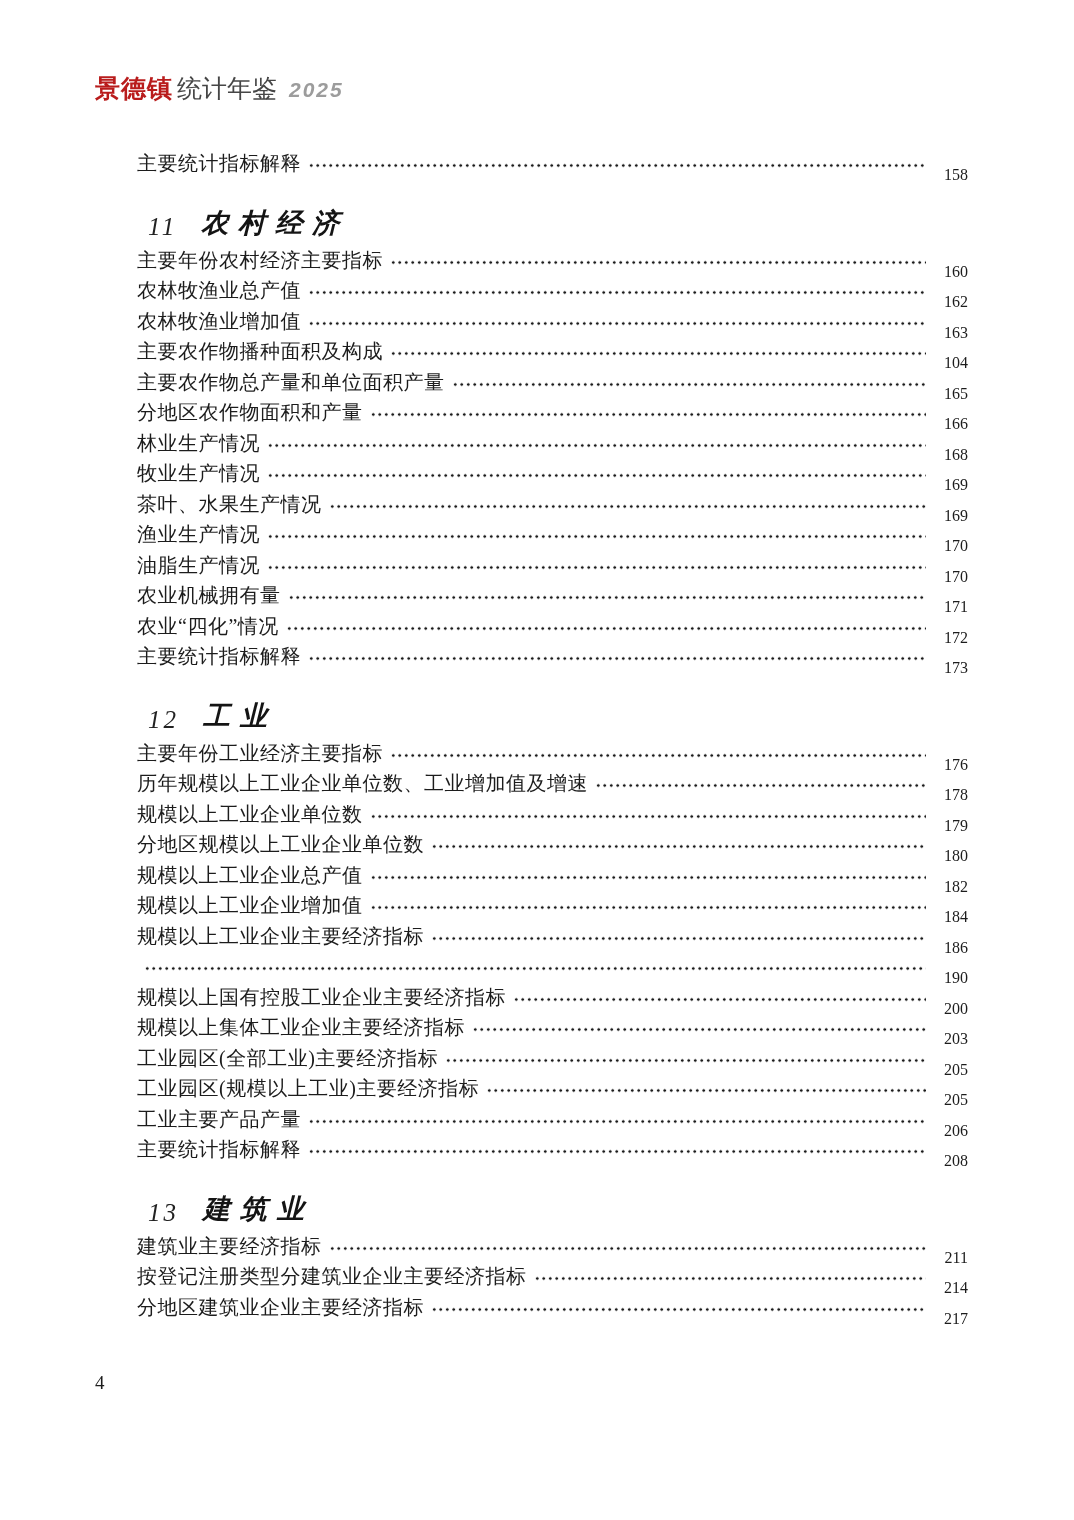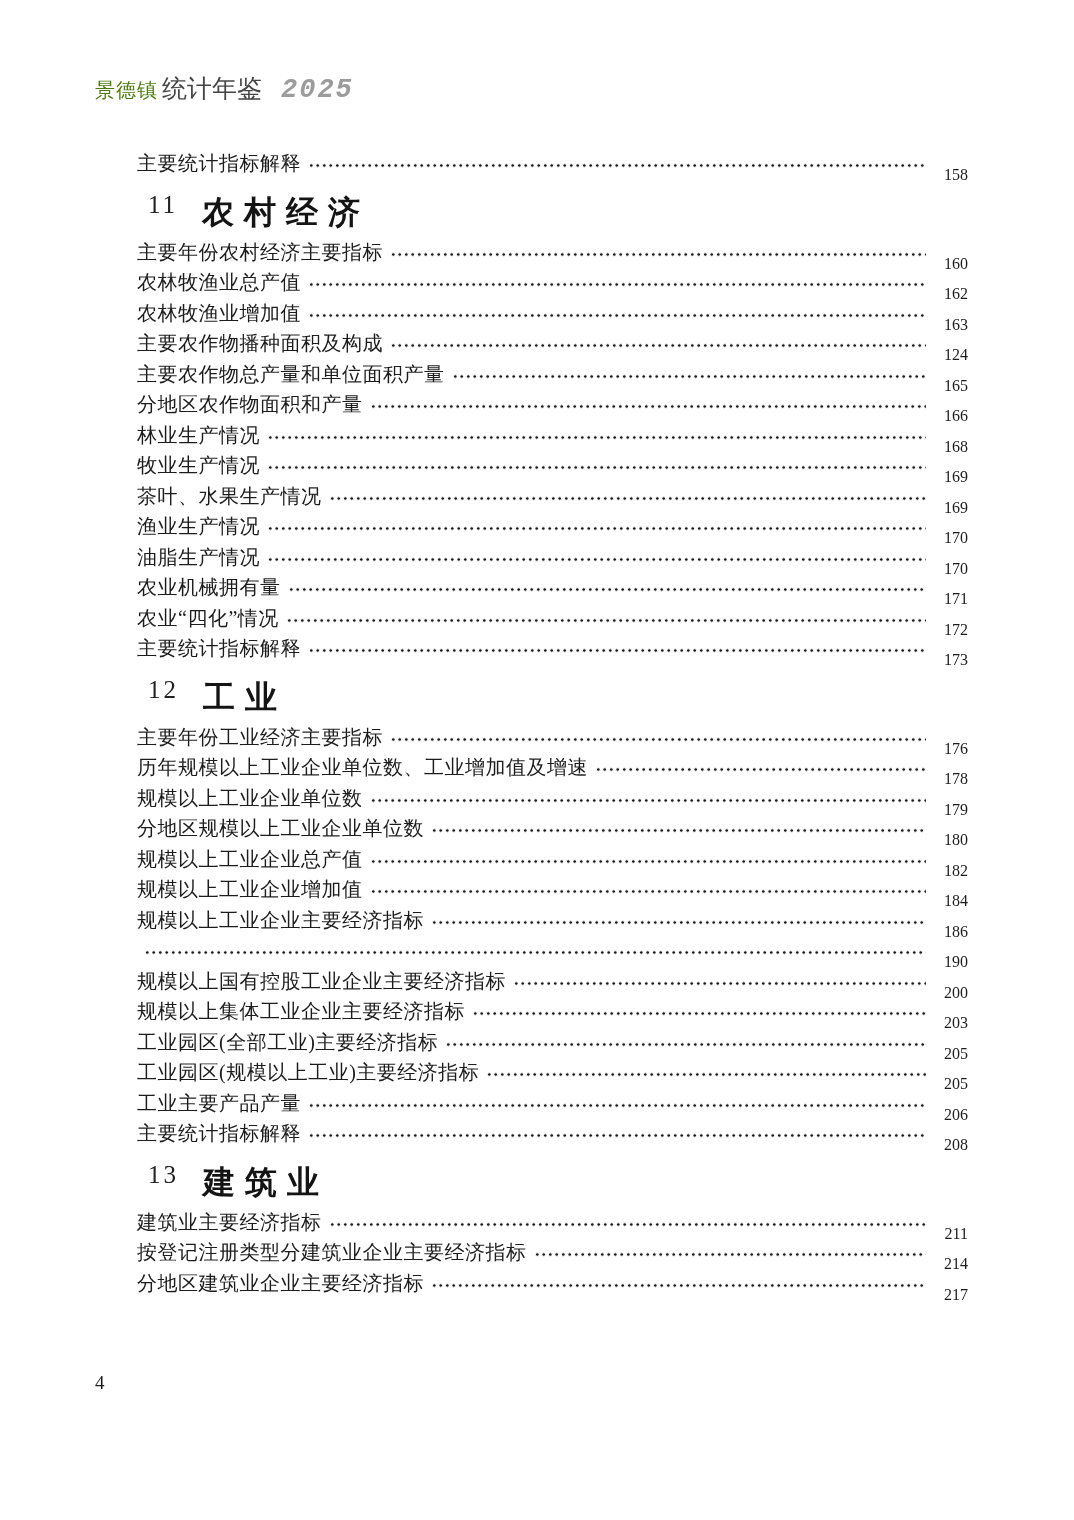--- a/index.html
+++ b/index.html
@@ -13,30 +13,30 @@
   }
 
   
   .brand {
     position: absolute; left: 95px; top: 72px;
     display: flex; align-items: baseline;
     white-space: nowrap;
   }
   .brand-bold {
     font-family: "Liberation Sans", "DejaVu Sans", sans-serif;
-    font-weight: 400; font-size: 20px; color: #4d7c0f; letter-spacing: 1px;
+    font-weight: 700; font-size: 25px; color: #b91c1c; letter-spacing: 1px;
   }
   .brand-reg {
     font-family: "Liberation Sans", "DejaVu Sans", sans-serif;
     font-weight: 500; font-size: 25px; color: #464646; margin-left: 4px;
   }
   .brand-year {
-    font-family: Liberation Mono, monospace;
-    font-style: italic; font-weight: bold; font-size: 27px;
-    color: #9c9c9c; margin-left: 19px; letter-spacing: 2px;
+    font-family: Liberation Sans, sans-serif;
+    font-style: italic; font-weight: bold; font-size: 21px;
+    color: #9c9c9c; margin-left: 12px; letter-spacing: 2px;
   }
 
   
   .toc {
     position: absolute; left: 137px; top: 150px; width: 831px;
   }
   .toc-row {
     display: flex; align-items: flex-start;
     height: 30.5px;
     font-size: 20px;
@@ -55,30 +55,30 @@
   }
   .toc-page {
     min-width: 34px; text-align: right;
     font-size: 16px; color: #1c1c1c;
     white-space: nowrap;
     margin-top: 16px;
   }
 
   
   .section-heading {
-    margin-top: 10px; margin-bottom: 6px;
+    margin-top: 18px; margin-bottom: 6px;
     height: 42px;
-    display: flex; align-items: flex-start;
+    display: flex; align-items: flex-end; font-style: italic;
   }
   .sec-num {
     font-size: 25px; color: #222; margin-left: 11px; letter-spacing: 3px;
     font-family: "Liberation Serif", "DejaVu Serif", serif;
   }
   .sec-title {
-    font-size: 32px; font-weight: 600; color: #141414;
+    font-size: 27px; font-weight: 600; color: #141414;
     margin-left: 24px; letter-spacing: 10px;
   }
 
   
   .page-footer {
     position: absolute; left: 95px; top: 1372px;
     font-size: 19px; color: #1c1c1c;
   }
 </style>
 </head>
@@ -111,21 +111,21 @@
       <span class="toc-page">162</span>
     </div>
     <div class="toc-row">
       <span class="toc-label">农林牧渔业增加值</span>
       <span class="dots"></span>
       <span class="toc-page">163</span>
     </div>
     <div class="toc-row">
       <span class="toc-label">主要农作物播种面积及构成</span>
       <span class="dots"></span>
-      <span class="toc-page">124</span>
+      <span class="toc-page">104</span>
     </div>
     <div class="toc-row">
       <span class="toc-label">主要农作物总产量和单位面积产量</span>
       <span class="dots"></span>
       <span class="toc-page">165</span>
     </div>
     <div class="toc-row">
       <span class="toc-label">分地区农作物面积和产量</span>
       <span class="dots"></span>
       <span class="toc-page">166</span>

